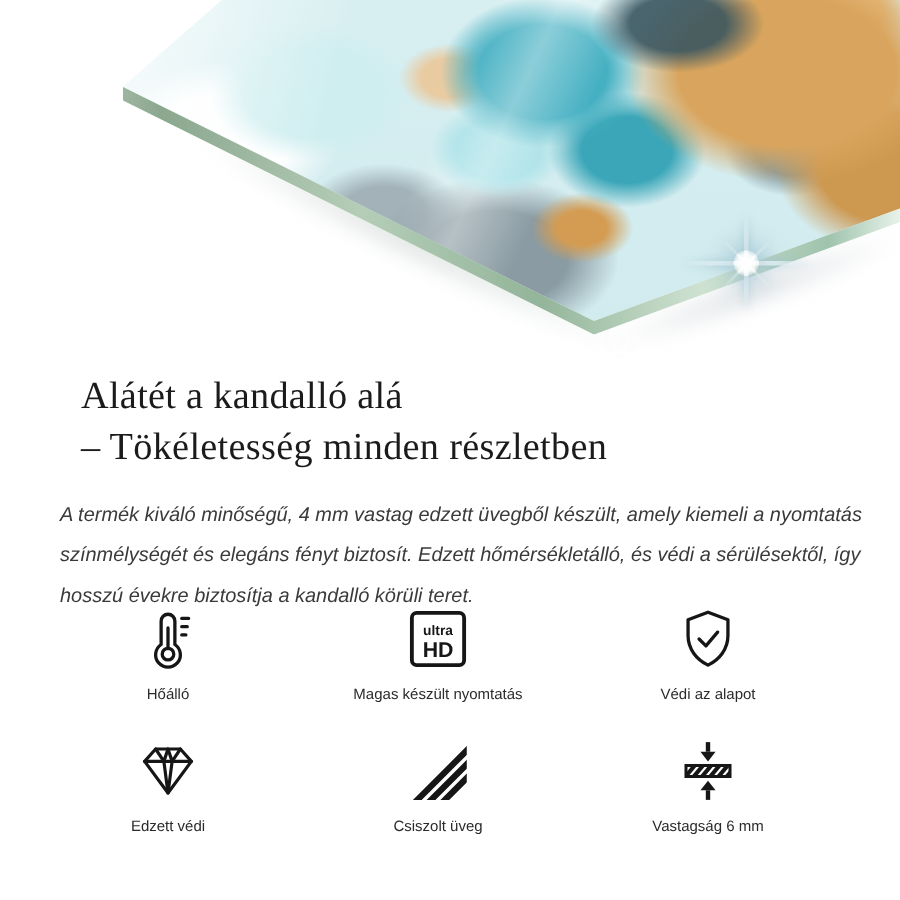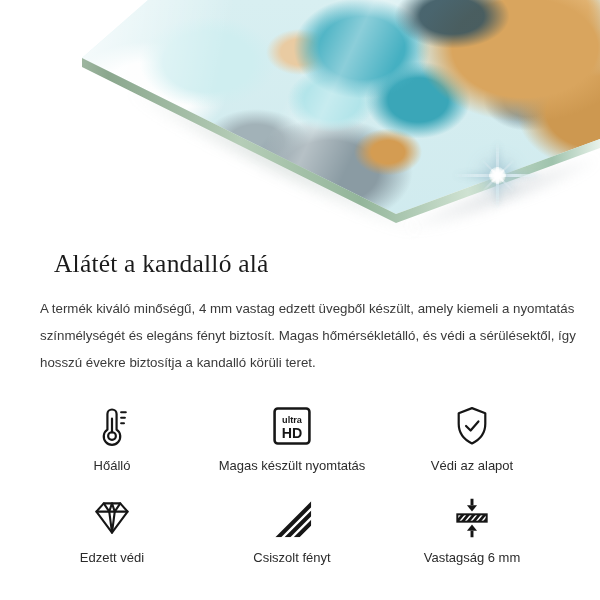--- a/index.html
+++ b/index.html
@@ -54,30 +54,30 @@
   .beam-d1{transform:rotate(45deg);} .beam-d2{transform:rotate(-45deg);}
   .sparkle .core{position:absolute;left:35px;top:35px;width:17px;height:17px;border-radius:50%;
     background:radial-gradient(circle,#ffffff 25%,rgba(255,255,255,.85) 50%,rgba(200,222,232,0) 78%);
     box-shadow:0 0 16px 6px rgba(168,200,214,.75);}
 
   
   .content{position:absolute;left:40px;top:233px;width:528px;}
   h1{margin:14px;font-family:"Liberation Serif",serif;font-weight:400;
      font-size:25.5px;line-height:34px;color:#1b1b1b;letter-spacing:.2px;}
   h1 span{display:block;white-space:nowrap;}
-  .desc{margin:14px 0 0 0;font-size:13.3px;line-height:27px;color:#3a3a3a;}
+  .desc{margin:14px 0 0 0;font-size:13.3px;line-height:27px;color:#3a3a3a;font-style:italic;}
   .desc span{display:block;white-space:nowrap;}
 
   
   .features{position:absolute;left:22px;top:404px;width:540px;
     display:grid;grid-template-columns:repeat(3,1fr);row-gap:22px;
     justify-items:center;text-align:center;}
   .feat{display:flex;flex-direction:column;align-items:center;}
   .feat svg{height:44px;width:48px;}
-  .feat-label{margin-top:10px;font-size:13px;line-height:1.2;color:#2b2b2b;text-align:center;}
+  .feat-label{margin-top:10px;font-size:10px;line-height:1.2;color:#2b2b2b;text-align:center;}
 </style>
 </head>
 <body>
 
 <div class="hero">
   <div class="shadow shadow-left"></div>
   <div class="shadow shadow-right"></div>
   <div class="art"></div>
   <div class="art-fade"></div>
   <div class="edge"></div>
@@ -86,24 +86,25 @@
     <div class="beam beam-v"></div>
     <div class="beam beam-d1"></div>
     <div class="beam beam-d2"></div>
     <div class="core"></div>
   </div>
 </div>
 
 <div class="content">
   <h1>
     <span>Alátét a kandalló alá</span>
+    <span>– Tökéletesség minden részletben</span>
   </h1>
   <p class="desc">
     <span>A termék kiváló minőségű, 4 mm vastag edzett üvegből készült, amely kiemeli a nyomtatás</span>
-    <span>színmélységét és elegáns fényt biztosít. Magas hőmérsékletálló, és védi a sérülésektől, így</span>
+    <span>színmélységét és elegáns fényt biztosít. Edzett hőmérsékletálló, és védi a sérülésektől, így</span>
     <span>hosszú évekre biztosítja a kandalló körüli teret.</span>
   </p>
 </div>
 
 <div class="features">
 
   <div class="feat">
     <svg viewBox="0 0 48 48" fill="none" stroke="#161616" stroke-width="2.4" stroke-linecap="round" stroke-linejoin="round">
       <path d="M19 28V11a5 5 0 0 1 10 0v17a9 9 0 1 1-10 0Z"></path>
       <line x1="24" y1="16" x2="24" y2="31"></line>
@@ -144,21 +145,21 @@
     <svg viewBox="0 0 48 48">
       <defs>
           <clipPath id="triClip">
             <path d="M3 45 45 45 45 4Z"></path>
           </clipPath>
         </defs>
       <g clip-path="url(#triClip)" stroke="#161616" stroke-width="4.5">
         <path d="M-16 50 30 4M-6 50 40 4M4 50 50 4M14 50 60 4M24 50 70 4"></path>
       </g>
     </svg>
-    <div class="feat-label">Csiszolt fényt</div>
+    <div class="feat-label">Csiszolt üveg</div>
   </div>
 
   <div class="feat">
     <svg viewBox="0 0 48 48">
       <defs>
           <clipPath id="barClip">
             <rect x="8" y="20" width="32" height="8"></rect>
           </clipPath>
         </defs>
       <g clip-path="url(#barClip)" stroke="#161616" stroke-width="3">

